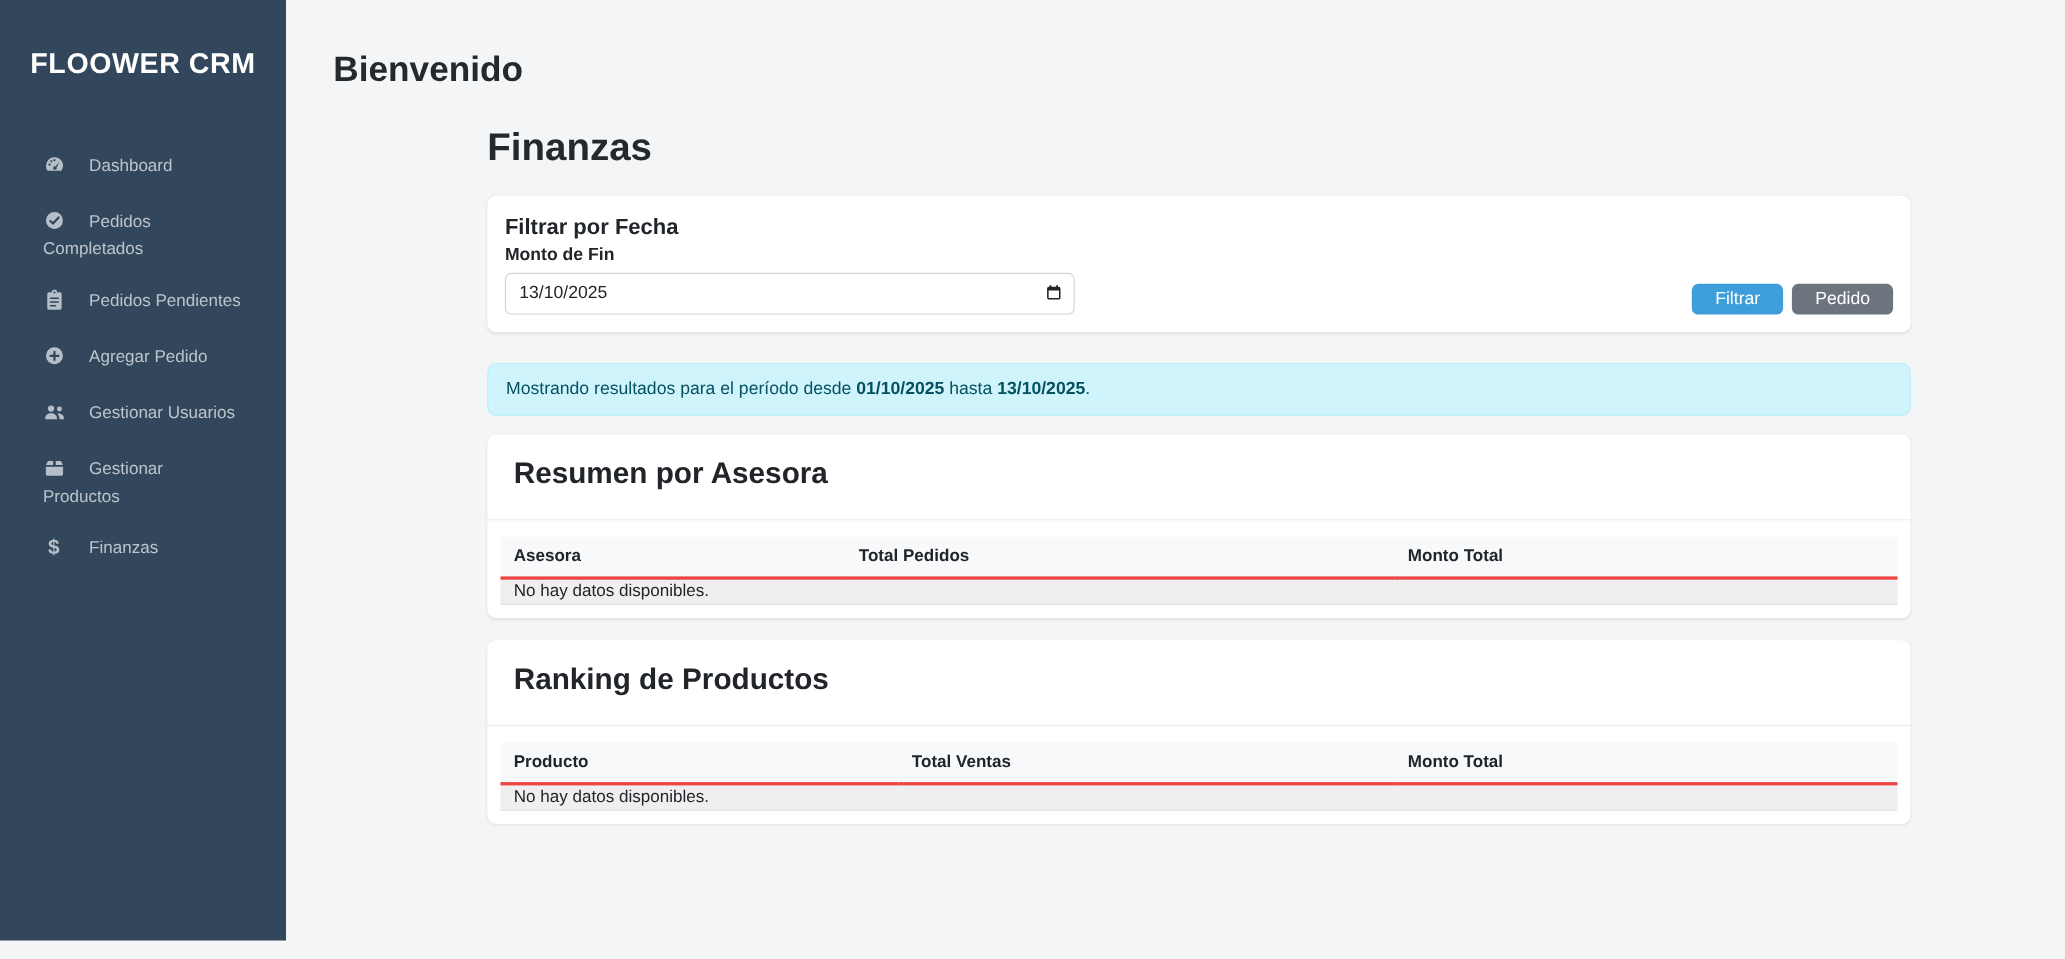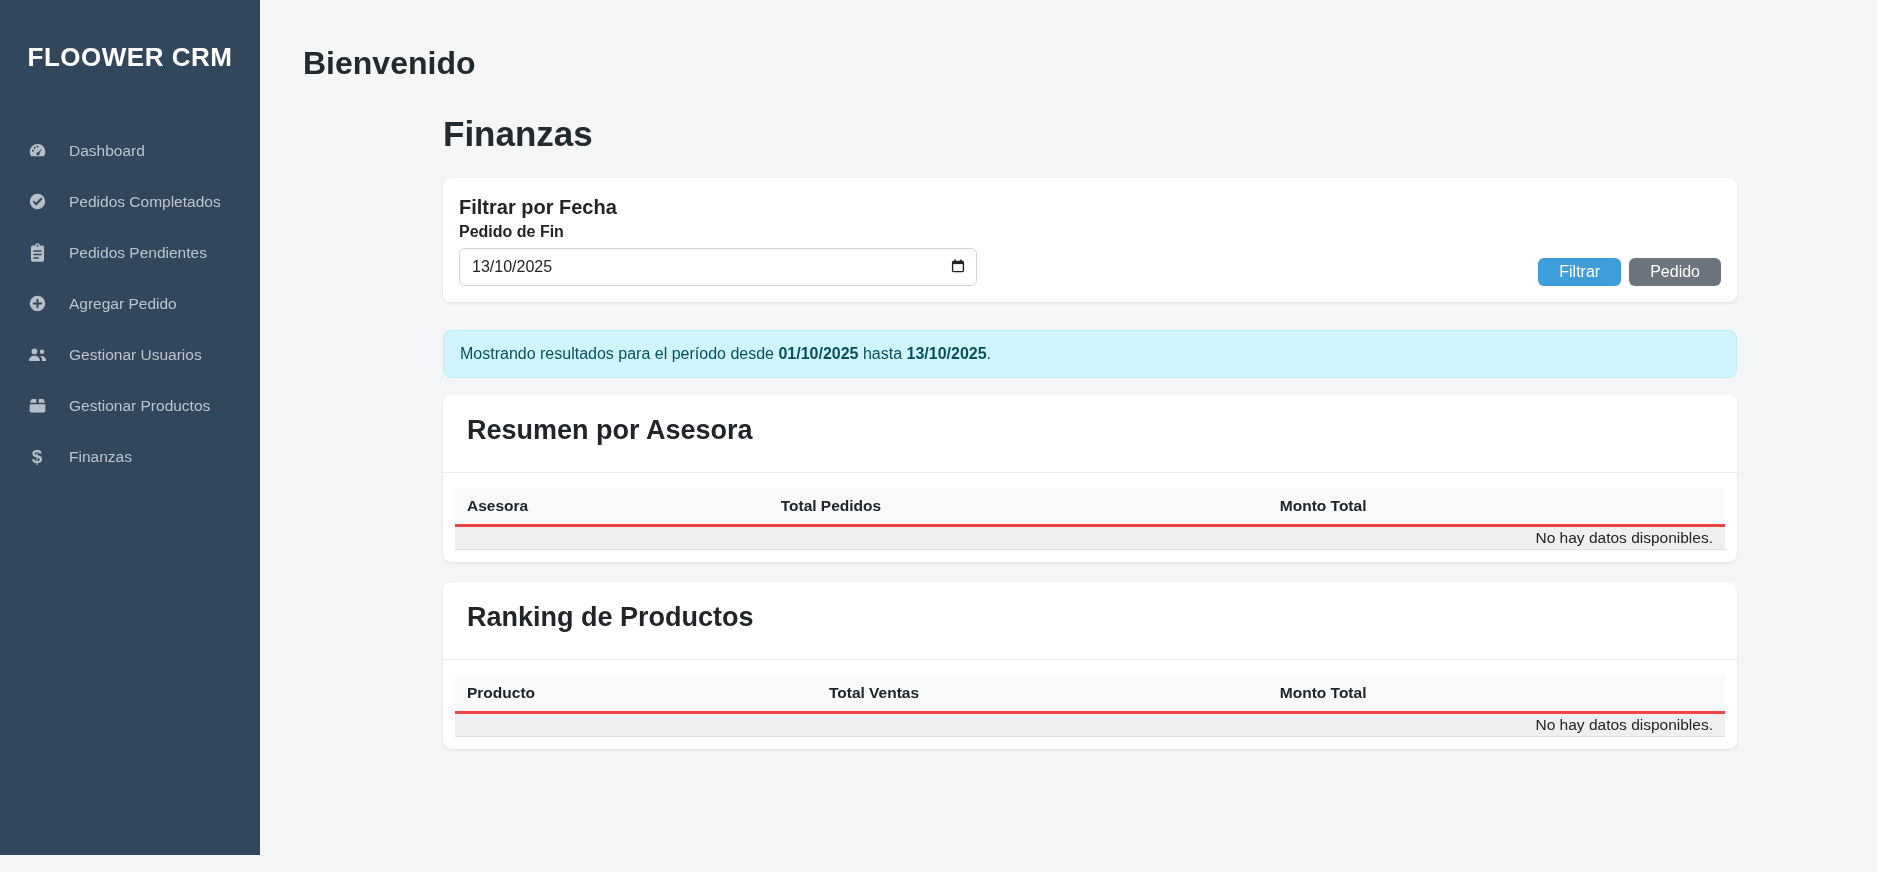--- a/index.html
+++ b/index.html
@@ -13,21 +13,21 @@
   .sidebar {
     position: absolute; left: 0; top: 0; bottom: 17px; width: 260px;
     background: #33475c;
   }
   .brand {
     color: #ffffff; font-size: 26px; font-weight: 700; letter-spacing: .5px;
     text-align: center; padding: 42px 8px 0;
   }
   .nav { margin-top: 54px; }
   .nav-item {
-    display: block; padding: 13px 27px; cursor: pointer;
+    display: block; padding: 13px 39px; cursor: pointer;
     color: #bcc5cd; font-size: 15.5px; line-height: 21px; text-decoration: none;
   }
   .ico {
     display: inline-block; width: 20px; margin-right: 22px;
     text-align: center; vertical-align: -4px; color: #b6bfc8;
   }
   .ico svg { width: 19px; height: 19px; display: inline-block; }
   .ico-dollar { font-size: 19px; font-weight: 700; vertical-align: -1px; }
   
   .main { margin-left: 260px; padding: 45px 0 0 43px; }
@@ -73,21 +73,21 @@
     font-size: 27px; font-weight: 700; margin: 0;
     padding: 20px 24px 26px; border-bottom: 1px solid #e9ecef;
   }
   .table-wrap { padding: 15px 12px 12px; }
   table { width: 100%; border-collapse: collapse; font-size: 15.5px; }
   thead th {
     background: #f8f9fa; text-align: left; font-weight: 700;
     padding: 9px 12px; border-bottom: 3px solid #ef4444;
   }
   tbody td {
-    background: #efefef; text-align: right; padding: 2px 12px;
+    background: #efefef; text-align: left; padding: 2px 12px;
     border-bottom: 1px solid #dee2e6;
   }
 </style>
 </head>
 <body>
 
 <aside class="sidebar">
   <div class="brand">FLOOWER CRM</div>
   <nav class="nav">
 
@@ -155,21 +155,21 @@
 <main class="main">
   <h1 class="welcome">Bienvenido</h1>
 
   <div class="container">
     <h2 class="section-title">Finanzas</h2>
 
     <div class="card filter-card">
       <p class="filter-title">Filtrar por Fecha</p>
       <div class="filter-row">
         <div class="field-group">
-          <label class="field-label">Pedido de Fin</label>
+          <label class="field-label">Monto de Fin</label>
           <div class="input-wrap">
             <input type="text" class="date-input" value="13/10/2025" style="">
             <span class="cal-icon"><svg width="16" height="16" viewBox="0 0 16 16">
                   <rect x="2.6" y="3.4" width="10.8" height="10.2" rx="1" fill="none" stroke="#212529" stroke-width="1.4"></rect>
                   <path d="M5 1.4v3M11 1.4v3" stroke="#212529" stroke-width="1.6"></path>
                   <rect x="2.6" y="3.4" width="10.8" height="2.7" fill="#212529"></rect>
                 </svg></span>
           </div>
         </div>
         <div class="btn-group">

